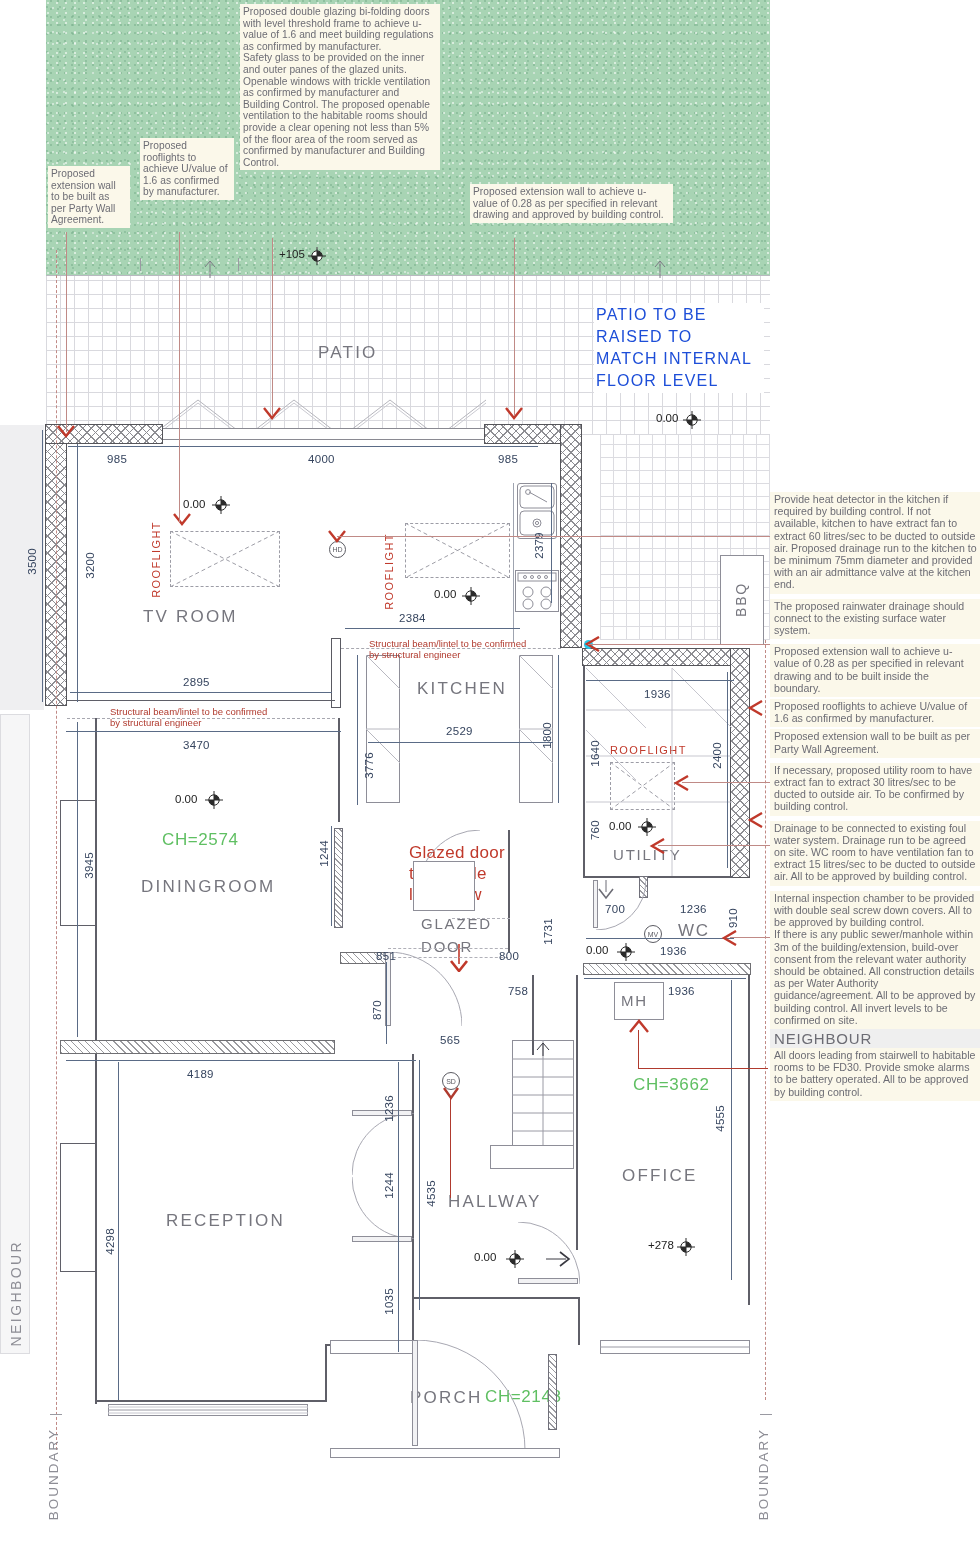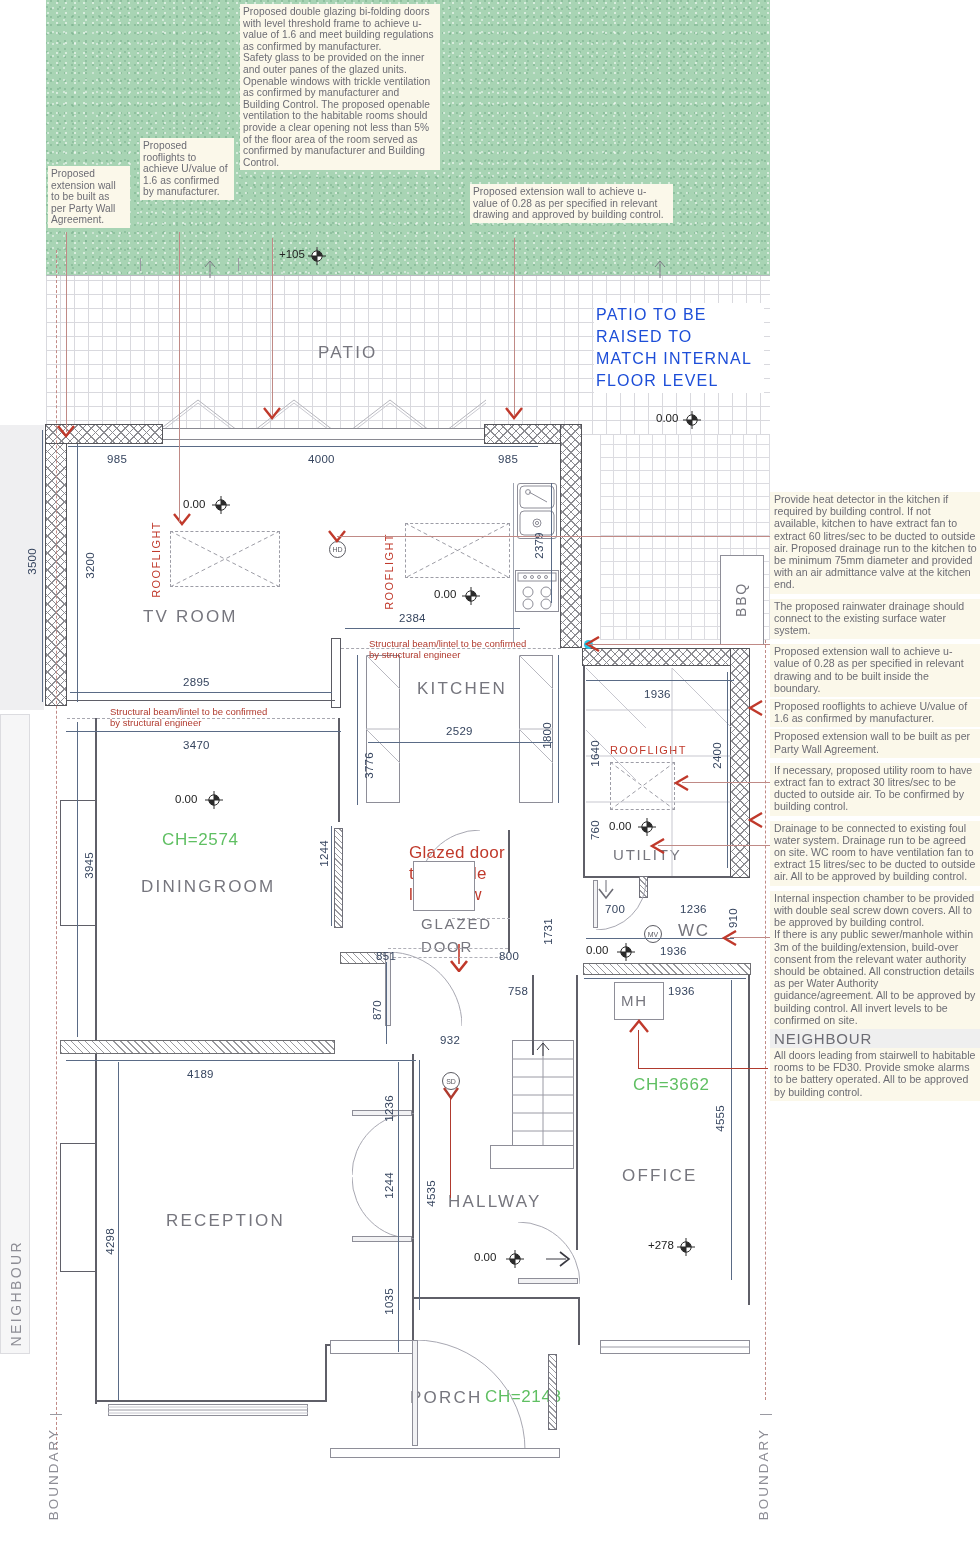--- a/index.html
+++ b/index.html
@@ -506,21 +506,21 @@
   <div class="ab dline-v" data-name="dimline-3945" style="left:77px; top:722px; height:315px;"></div>
   <div class="ab dim-v" data-name="dim-1244-dining" style="left:318px; top:840px;">1244</div>
   <div class="ab dline-v" data-name="dimline-1244-dining" style="left:331px; top:826px; height:100px;"></div>
   <div class="ab dim" data-name="dim-4189" style="left:187px; top:1068px;">4189</div>
   <div class="ab dline-h" data-name="dimline-4189" style="left:66px; top:1060px; width:350px;"></div>
 
   <div class="ab dim" data-name="dim-851" style="left:376px; top:950px;">851</div>
   <div class="ab dim" data-name="dim-800" style="left:463px; top:950px;margin-left:36px;">800</div>
   <div class="ab dim-v" data-name="dim-1731" style="left:542px; top:918px;">1731</div>
   <div class="ab dim" data-name="dim-758" style="left:508px; top:985px;">758</div>
-  <div class="ab dim" data-name="dim-932" style="left:440px; top:1034px;">932</div>
+  <div class="ab dim" data-name="dim-932" style="left:440px; top:1034px;">565</div>
   <div class="ab dim-v" data-name="dim-870" style="left:371px; top:1000px;">870</div>
   <div class="ab dline-v" data-name="dimline-870" style="left:386px; top:962px; height:82px;"></div>
 
   <div class="ab dim" data-name="dim-1936-utility" style="left:644px; top:688px;">1936</div>
   <div class="ab dline-h" data-name="dimline-1936-utility" style="left:586px; top:680px; width:148px;"></div>
   <div class="ab dim-v" data-name="dim-1640" style="left:589px; top:740px;">1640</div>
   <div class="ab dim-v" data-name="dim-2400" style="left:711px; top:742px;">2400</div>
   <div class="ab dline-v" data-name="dimline-2400" style="left:727px; top:672px; height:196px;"></div>
   <div class="ab dim-v" data-name="dim-760" style="left:589px; top:820px;">760</div>
 

